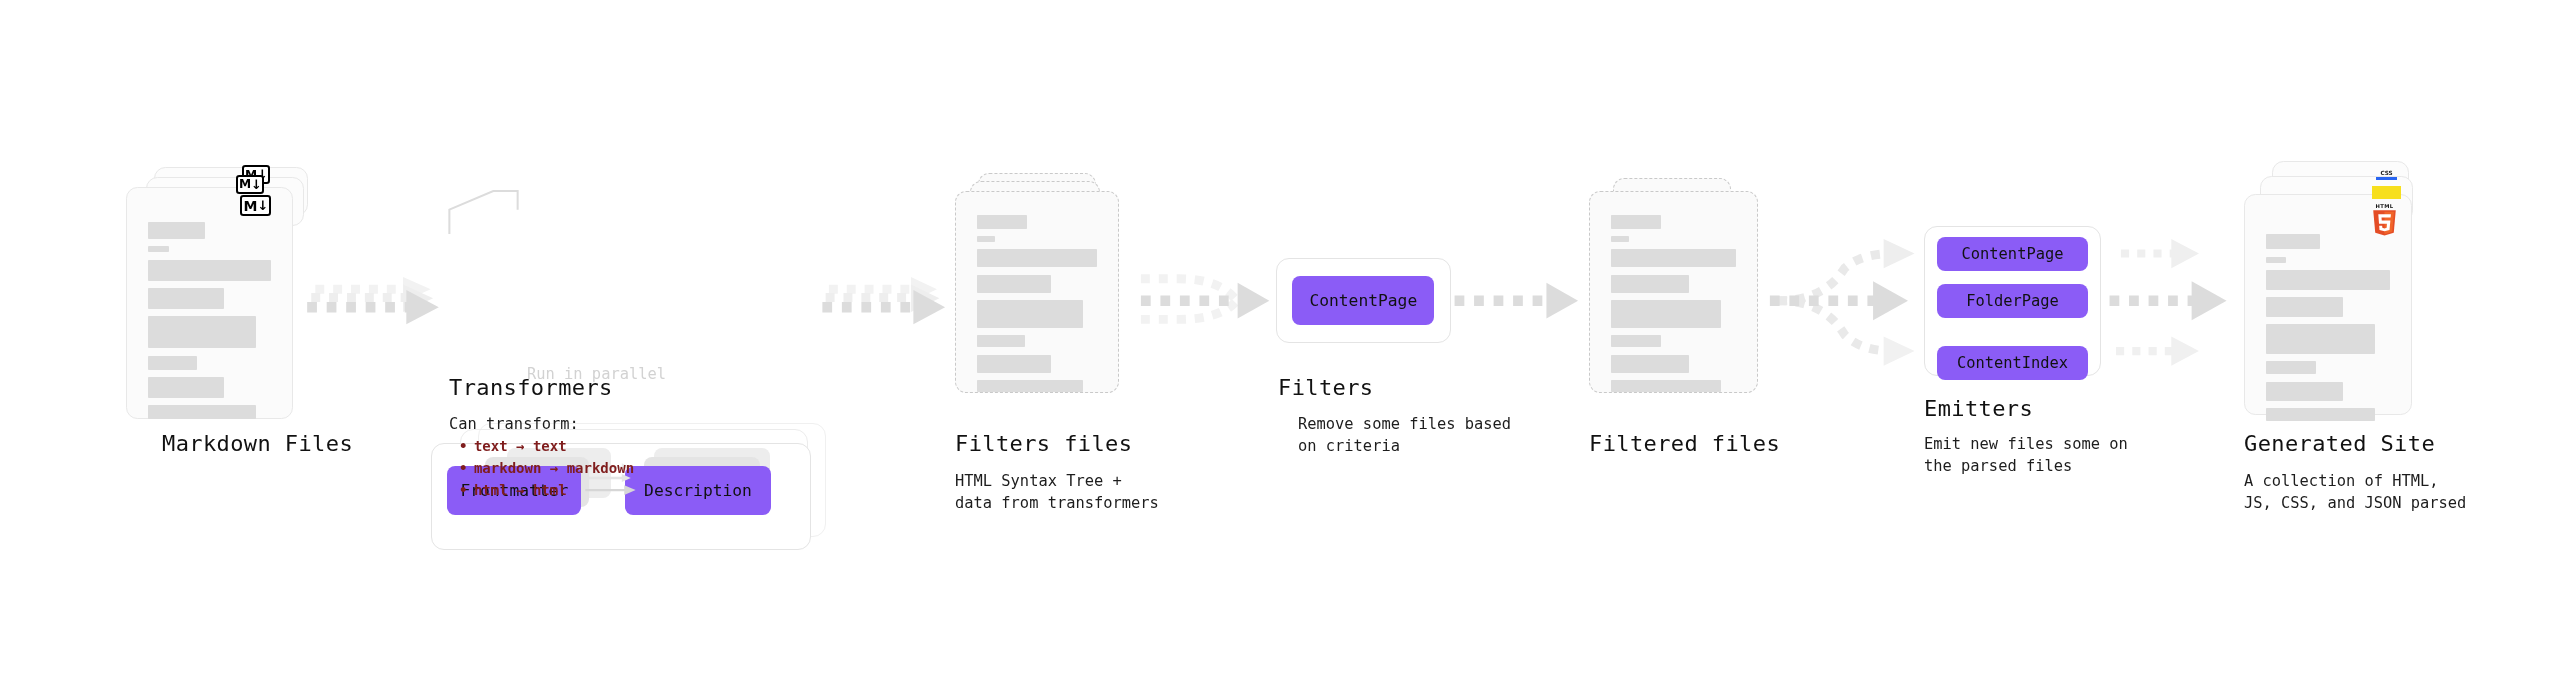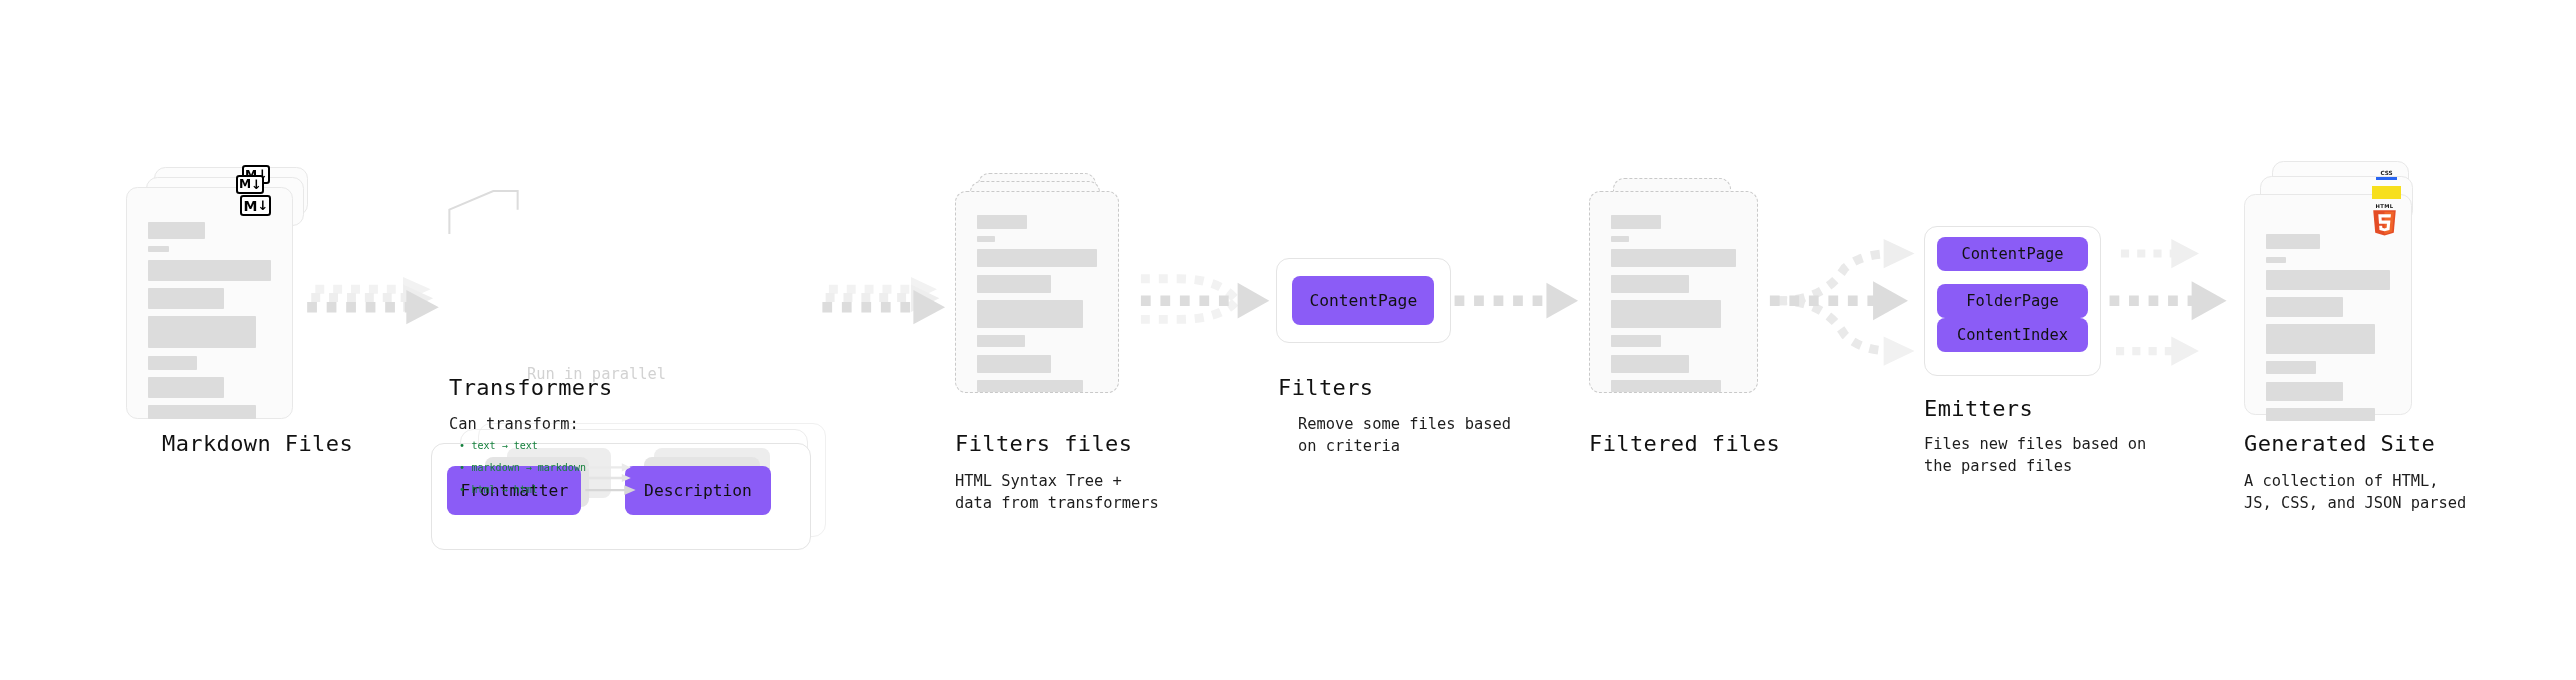--- a/index.html
+++ b/index.html
@@ -121,23 +121,24 @@
   }
   .subtitle {
     position: absolute;
     font-size: 15.4px;
     color: #1d1d1d;
     line-height: 22px;
     white-space: pre;
   }
   .sub-list {
     position: absolute;
-    font-size: 10px;
-    color: #15803d;
+    font-size: 14px;
+    color: #7f1d1d;
     line-height: 22px;
+    font-weight: bold;
   }
   .sub-list .li { padding-left: 11.4px; white-space: pre; }
   .sub-list .li::before { content: "\2022"; margin-right: 6.5px; margin-left: -11.4px; }
 
   .annot {
     position: absolute;
     font-size: 15.4px;
     color: #d2d2d2;
     white-space: nowrap;
   }
@@ -325,25 +326,25 @@
       </div>
     </div>
   </div>
 
   <div class="title" style="left:1589px; top:431px;">Filtered files</div>
 
   <div class="node" style="left:1924px; top:226px; width:195px; height:154px;">
     <div class="pbox" style="left:0px; top:0px; width:177px; height:150px;"></div>
     <div class="chip" style="left:13px; top:11.4px; width:151px; height:34px; font-size:15.4px;">ContentPage</div>
     <div class="chip" style="left:13px; top:58px; width:151px; height:34px; font-size:15.4px;">FolderPage</div>
-    <div class="chip" style="left:13px; top:92px; width:151px; height:34px; font-size:15.4px;">ContentIndex</div>
+    <div class="chip" style="left:13px; top:120px; width:151px; height:34px; font-size:15.4px;">ContentIndex</div>
   </div>
 
   <div class="title" style="left:1924px; top:396px;">Emitters</div>
-  <div class="subtitle" style="left:1924px; top:433px;">Files new files based on
+  <div class="subtitle" style="left:1924px; top:433px;">Emit new files some on
 the parsed files</div>
 
   <div class="node" style="left:2244px; top:161px; width:211px; height:276px;">
     <div class="doc-stack" style="width:211px;height:276px;">
       <div class="doc back2" style="left:28px; top:0px; width:137px; height:46px;"></div>
       <div class="doc back1" style="left:16.3px; top:15.4px; width:153px; height:46px;"></div>
 
       <div class="doc" style="left:0px; top:33px; width:168px; height:221px;">
         <div class="doc-lines" style="top:39px;">
           <div class="bar" style="width:54px;  height:15.4px;"></div>

